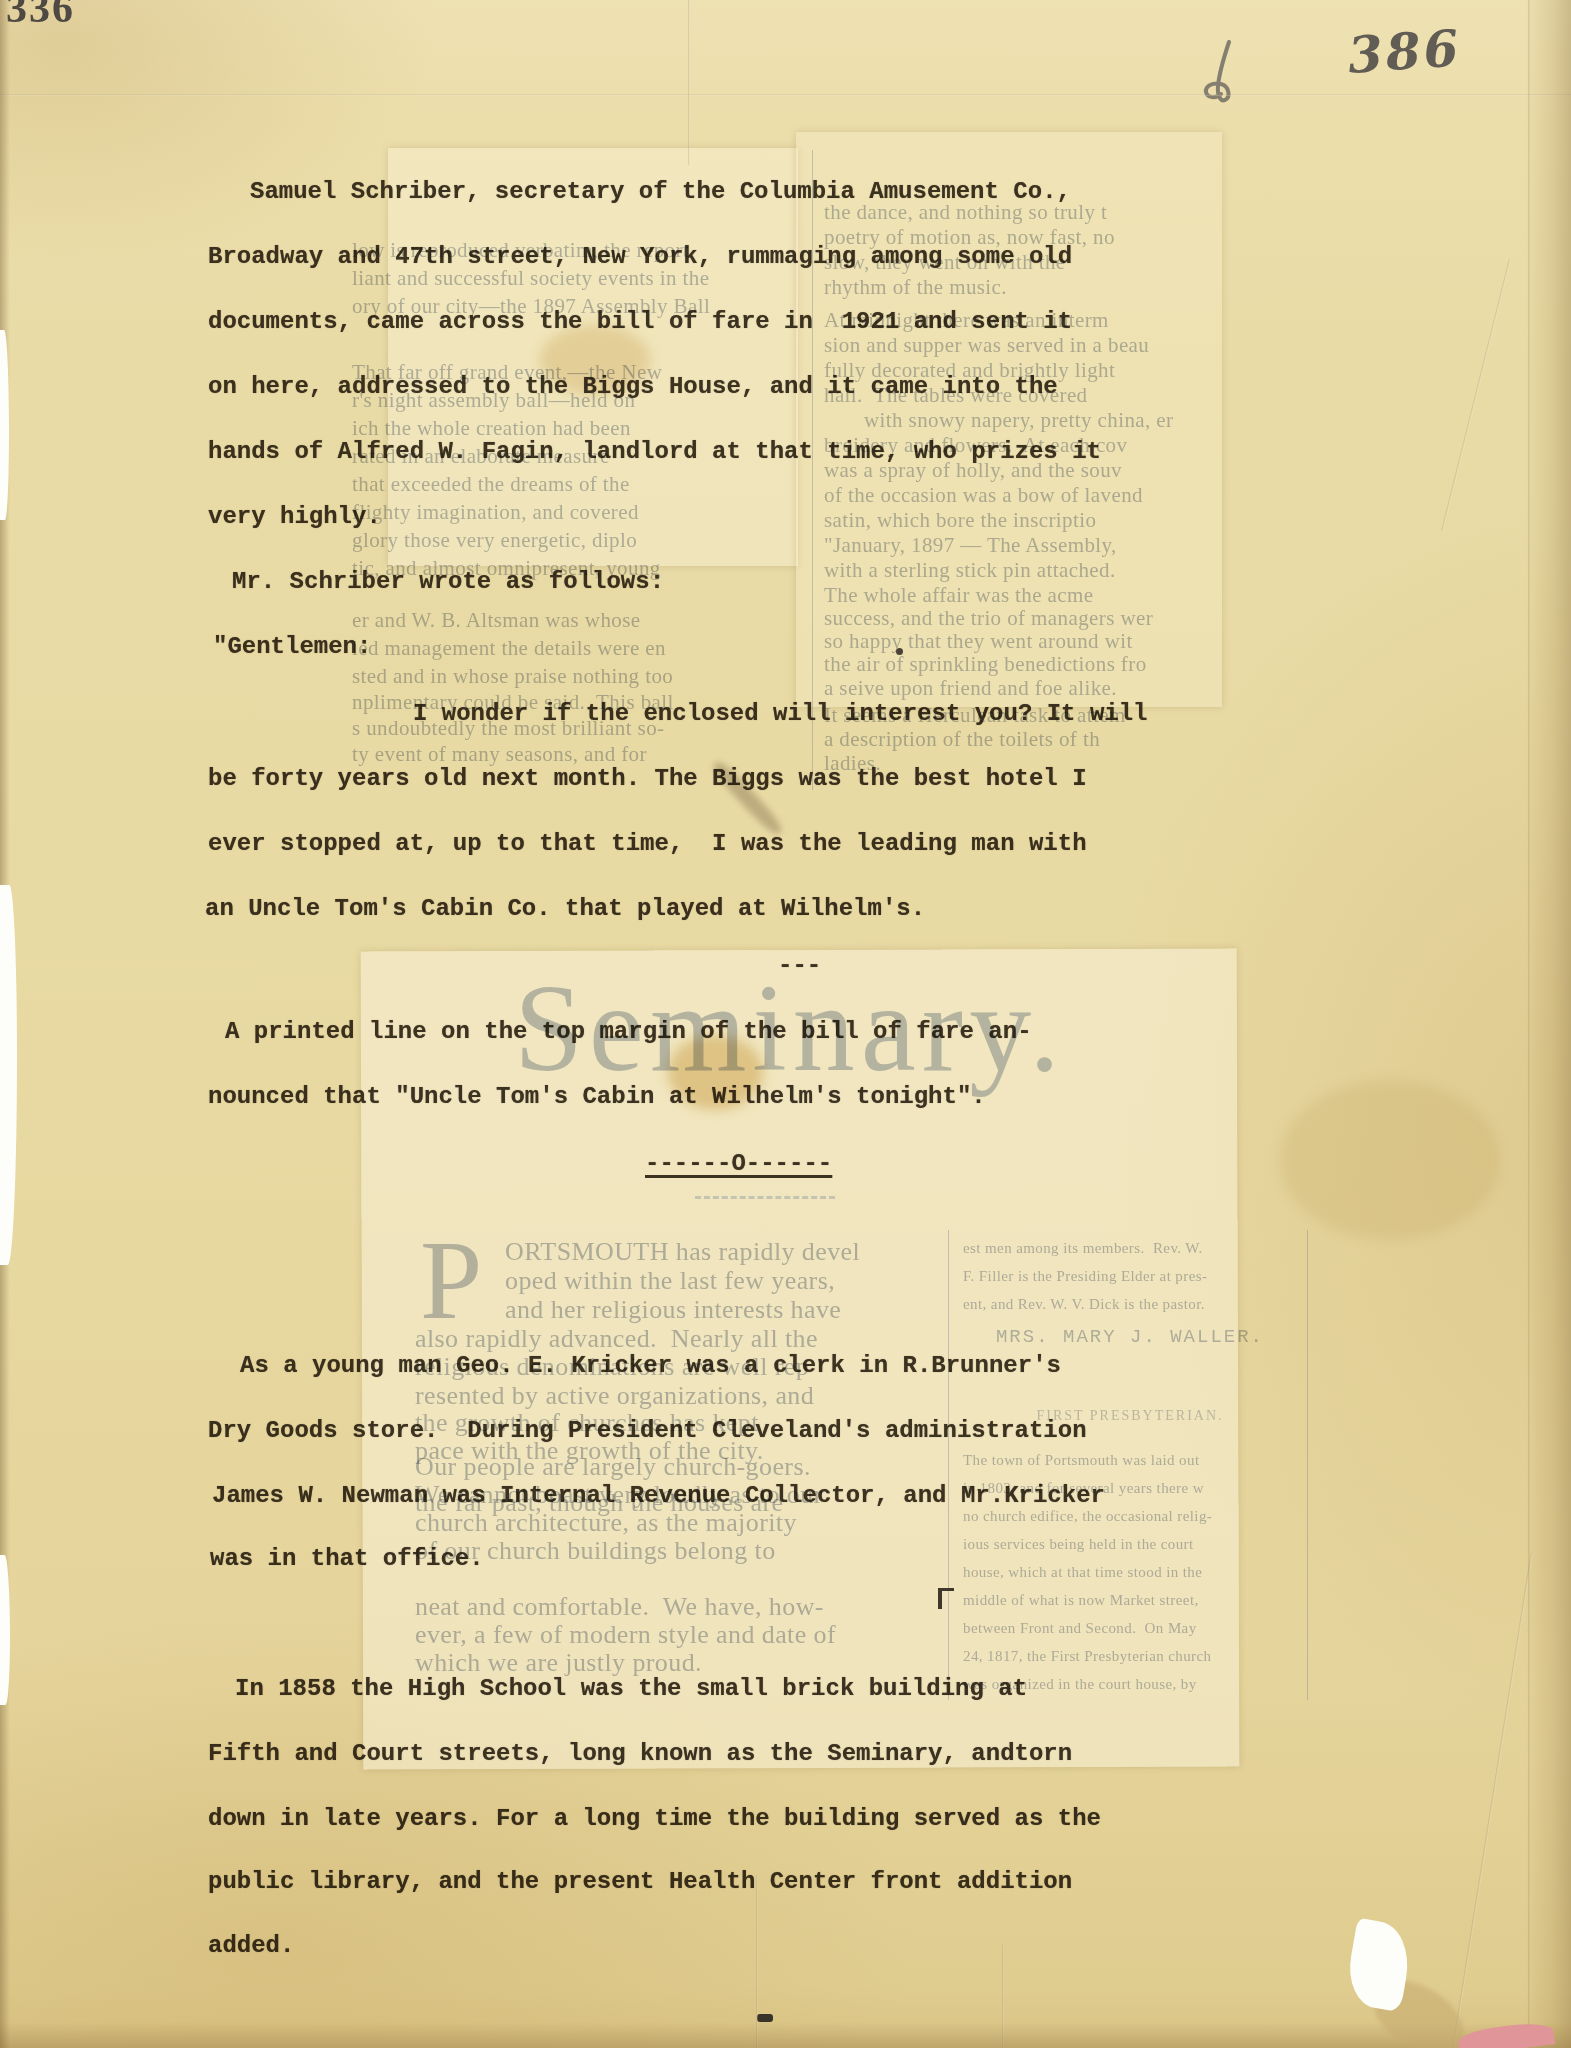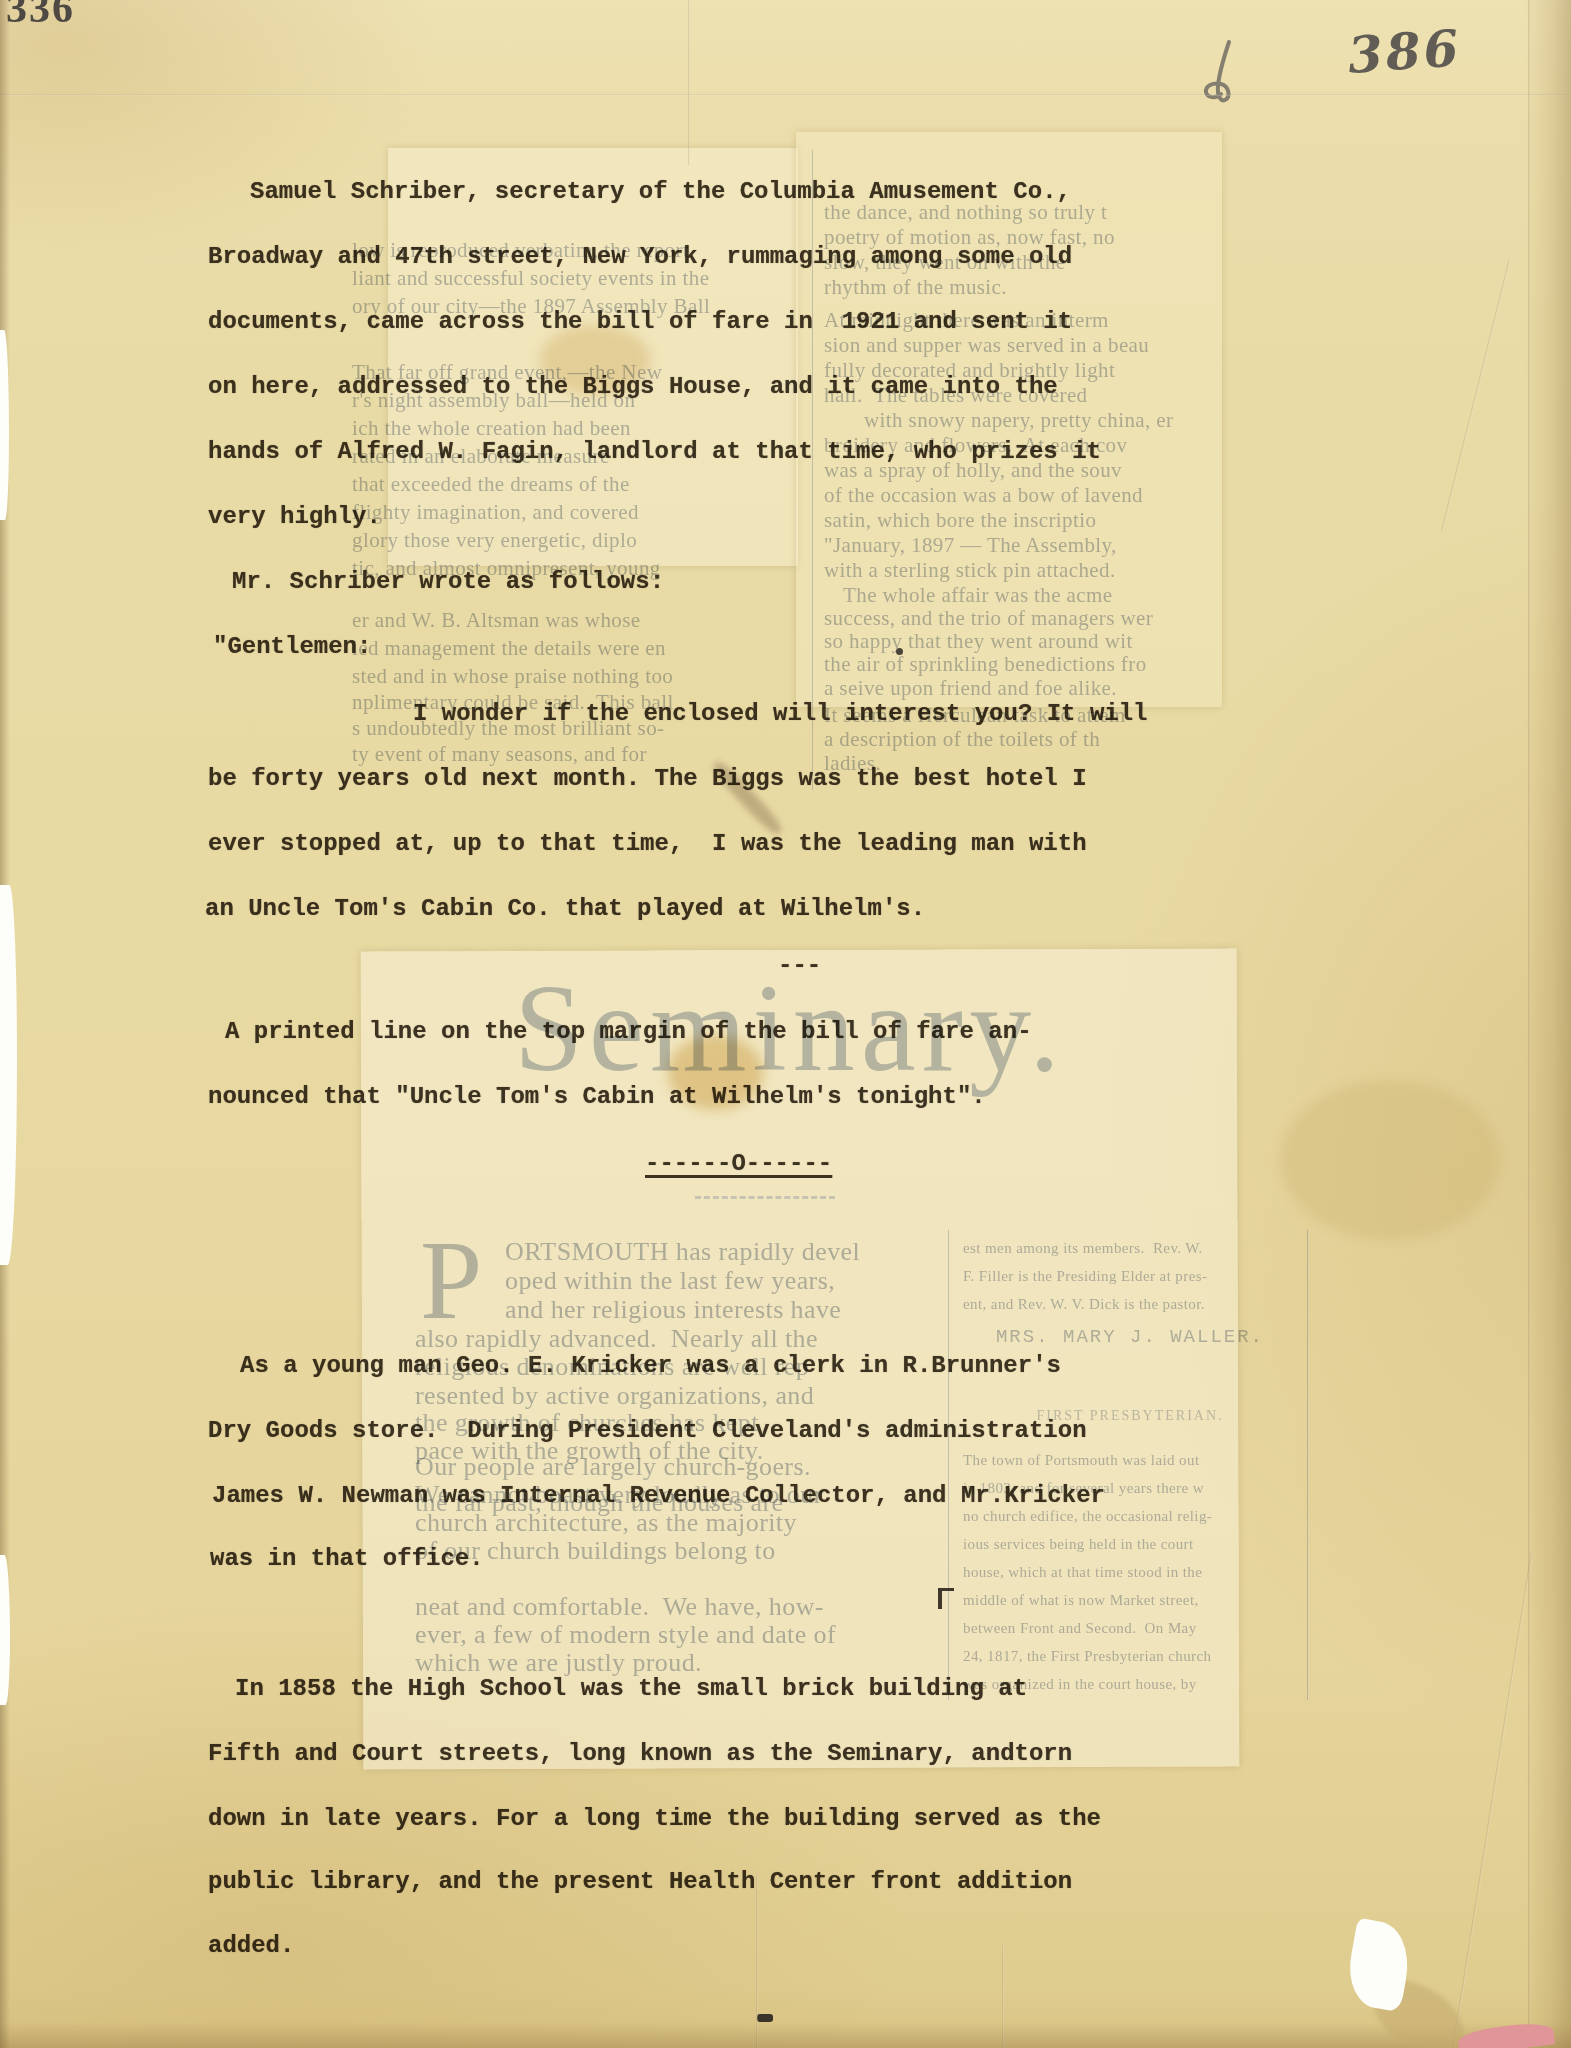--- a/index.html
+++ b/index.html
@@ -133,21 +133,21 @@
       <div class="news-line nu-right" style="left: 824px; top: 333px;">sion and supper was served in a beau</div>
       <div class="news-line nu-right" style="left: 824px; top: 358px;">fully decorated and brightly light</div>
       <div class="news-line nu-right" style="left: 824px; top: 383px;">hall.  The tables were covered</div>
       <div class="news-line nu-right" style="left: 824px; top: 408px; margin-left: 40px;">with snowy napery, pretty china, er</div>
       <div class="news-line nu-right" style="left: 824px; top: 433px;">broidery and flowers.  At each cov</div>
       <div class="news-line nu-right" style="left: 824px; top: 458px;">was a spray of holly, and the souv</div>
       <div class="news-line nu-right" style="left: 824px; top: 483px;">of the occasion was a bow of lavend</div>
       <div class="news-line nu-right" style="left: 824px; top: 508px;">satin, which bore the inscriptio</div>
       <div class="news-line nu-right" style="left: 824px; top: 533px;">"January, 1897 — The Assembly,</div>
       <div class="news-line nu-right" style="left: 824px; top: 558px;">with a sterling stick pin attached.</div>
-      <div class="news-line nu-right" style="left: 824px; top: 583px; margin-left: 19px;">The whole affair was the acme</div>
+      <div class="news-line nu-right" style="left: 824px; top: 583px;">The whole affair was the acme</div>
       <div class="news-line nu-right" style="left: 824px; top: 606px;">success, and the trio of managers wer</div>
       <div class="news-line nu-right" style="left: 824px; top: 629px;">so happy that they went around wit</div>
       <div class="news-line nu-right" style="left: 824px; top: 652px;">the air of sprinkling benedictions fro</div>
       <div class="news-line nu-right" style="left: 824px; top: 676px;">a seive upon friend and foe alike.</div>
       <div class="news-line nu-right" style="left: 824px; top: 703px;">It seems a Herculean task to attem</div>
       <div class="news-line nu-right" style="left: 824px; top: 727px;">a description of the toilets of th</div>
       <div class="news-line nu-right" style="left: 824px; top: 751px;">ladies.</div>
       <div class="news-divider" style="left: 812px; top: 150px; height: 640px;"></div>
     </div>
   <div id="news-clipping">

